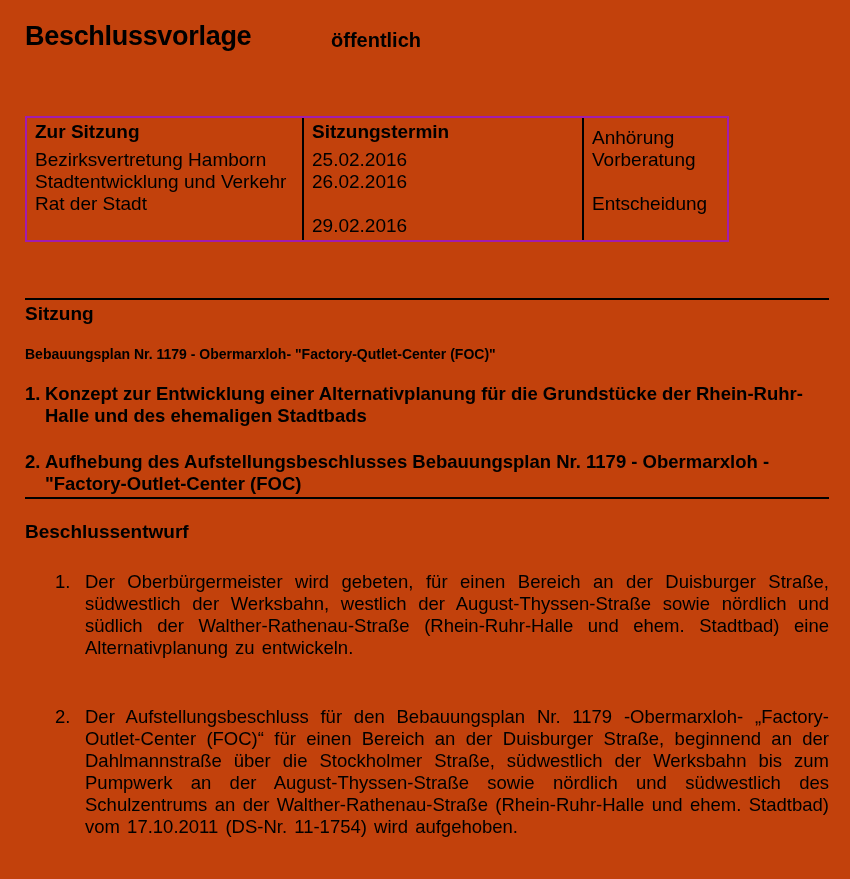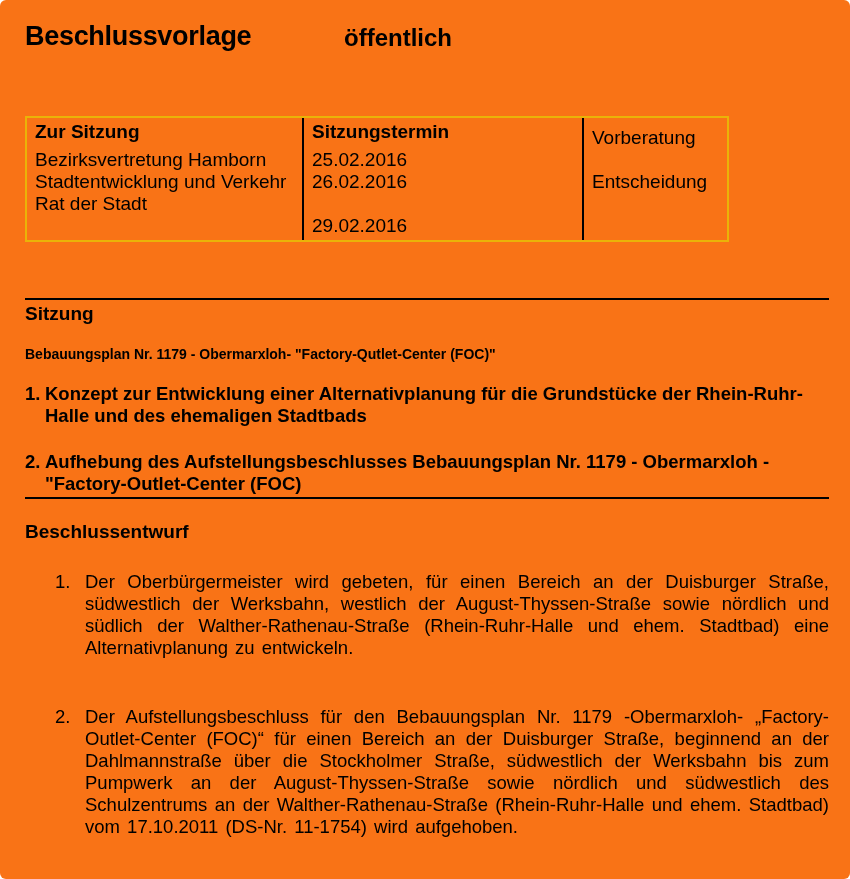--- a/index.html
+++ b/index.html
@@ -9,48 +9,47 @@
     height: 879px;
     font-family: "Liberation Sans", "DejaVu Sans", sans-serif;
     color: #000000;
     overflow: hidden;
   }
   .page {
     position: relative;
     width: 850px;
     height: 879px;
     padding: 21px 0 0 25px;
-    background: #f97316;
-    border-radius: 6px;
+    background: #c2410c;
   }
 
   
   .doc-header { position: relative; height: 32px; }
   .doc-title {
     font-size: 27px;
     font-weight: bold;
     letter-spacing: -0.3px;
     line-height: 30px;
     white-space: nowrap;
   }
   .visibility {
     position: absolute;
-    left: 319px; 
+    left: 306px; 
     bottom: 1px;
-    font-size: 24px;
+    font-size: 20px;
     font-weight: bold;
   }
 
   
   .meeting-table {
     margin-top: 63px;
     width: 704px;
     display: grid;
     grid-template-columns: 275px 280px 1fr;
-    border: 2px solid #eab308;
+    border: 2px solid #a21caf;
   }
   .t-col { padding: 3px 8px 3px 8px; }
   .t-col + .t-col { border-left: 2px solid #000000; }
   .t-head {
     font-weight: bold;
     font-size: 19px;
     line-height: 22px;
     min-height: 22px;
   }
   .t-lines { margin-top: 6px; } 
@@ -139,20 +138,21 @@
       <div class="t-head">Sitzungstermin</div>
       <div class="t-lines">
         <div class="t-line">25.02.2016</div>
         <div class="t-line">26.02.2016</div>
         <div class="t-line"></div>
         <div class="t-line">29.02.2016</div>
       </div>
     </div>
     <div class="t-col">
       <div class="t-lines">
+        <div class="t-line">Anhörung</div>
         <div class="t-line">Vorberatung</div>
         <div class="t-line"></div>
         <div class="t-line">Entscheidung</div>
       </div>
     </div>
   </div>
 
   <div class="rule rule-1"></div>
 
   <div class="h2 betreff-heading">Sitzung</div>

